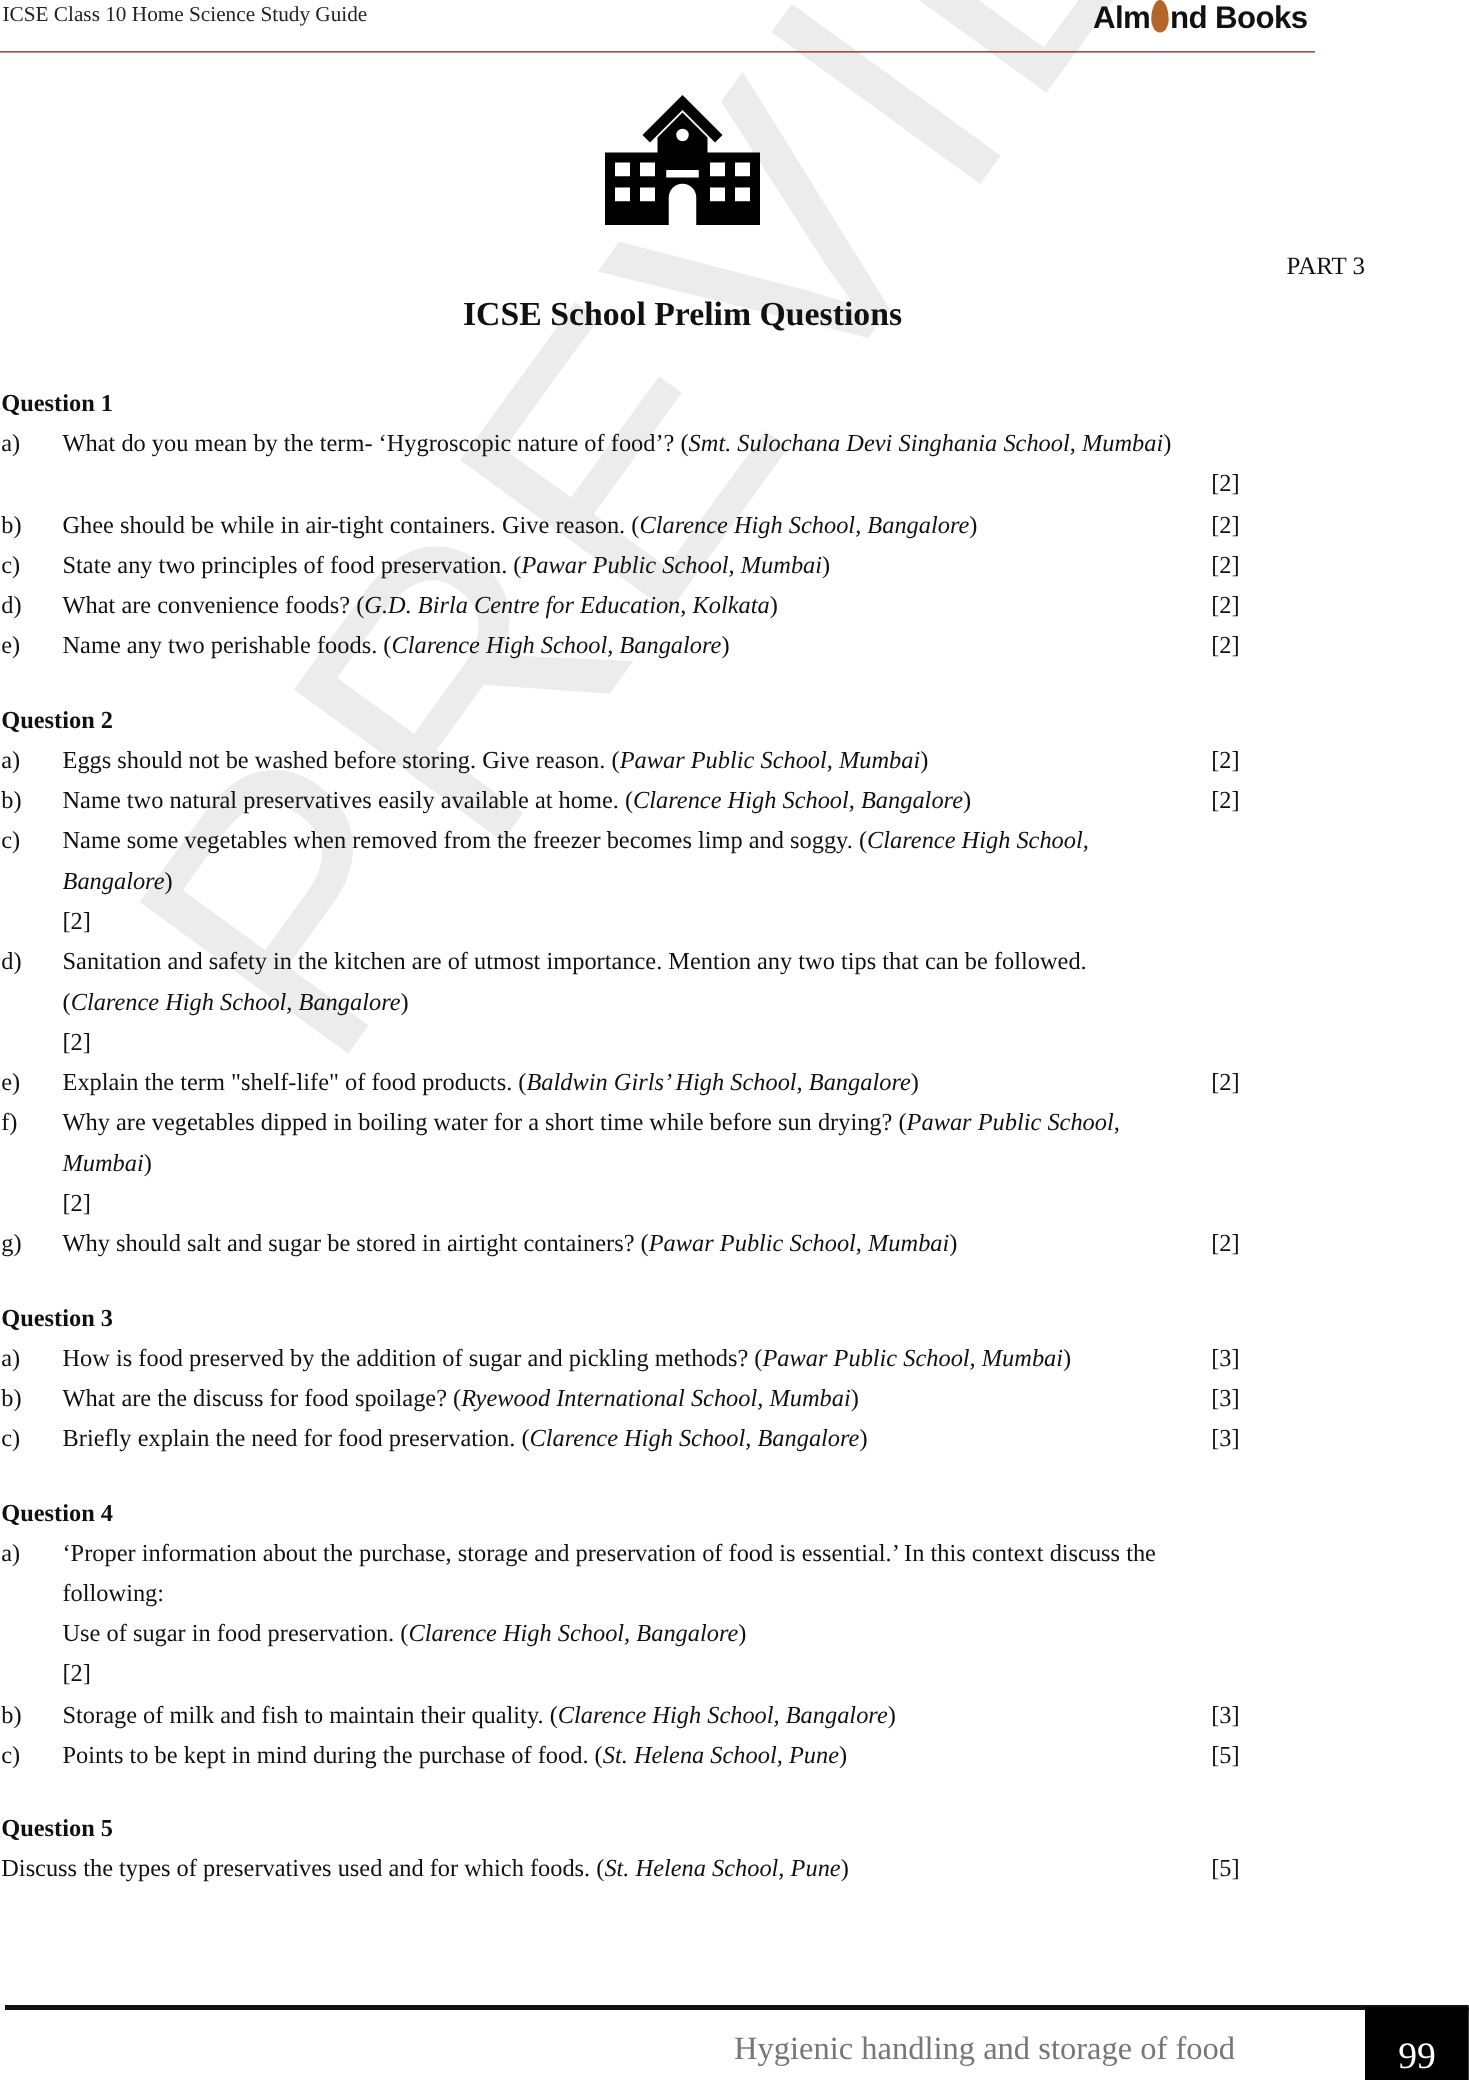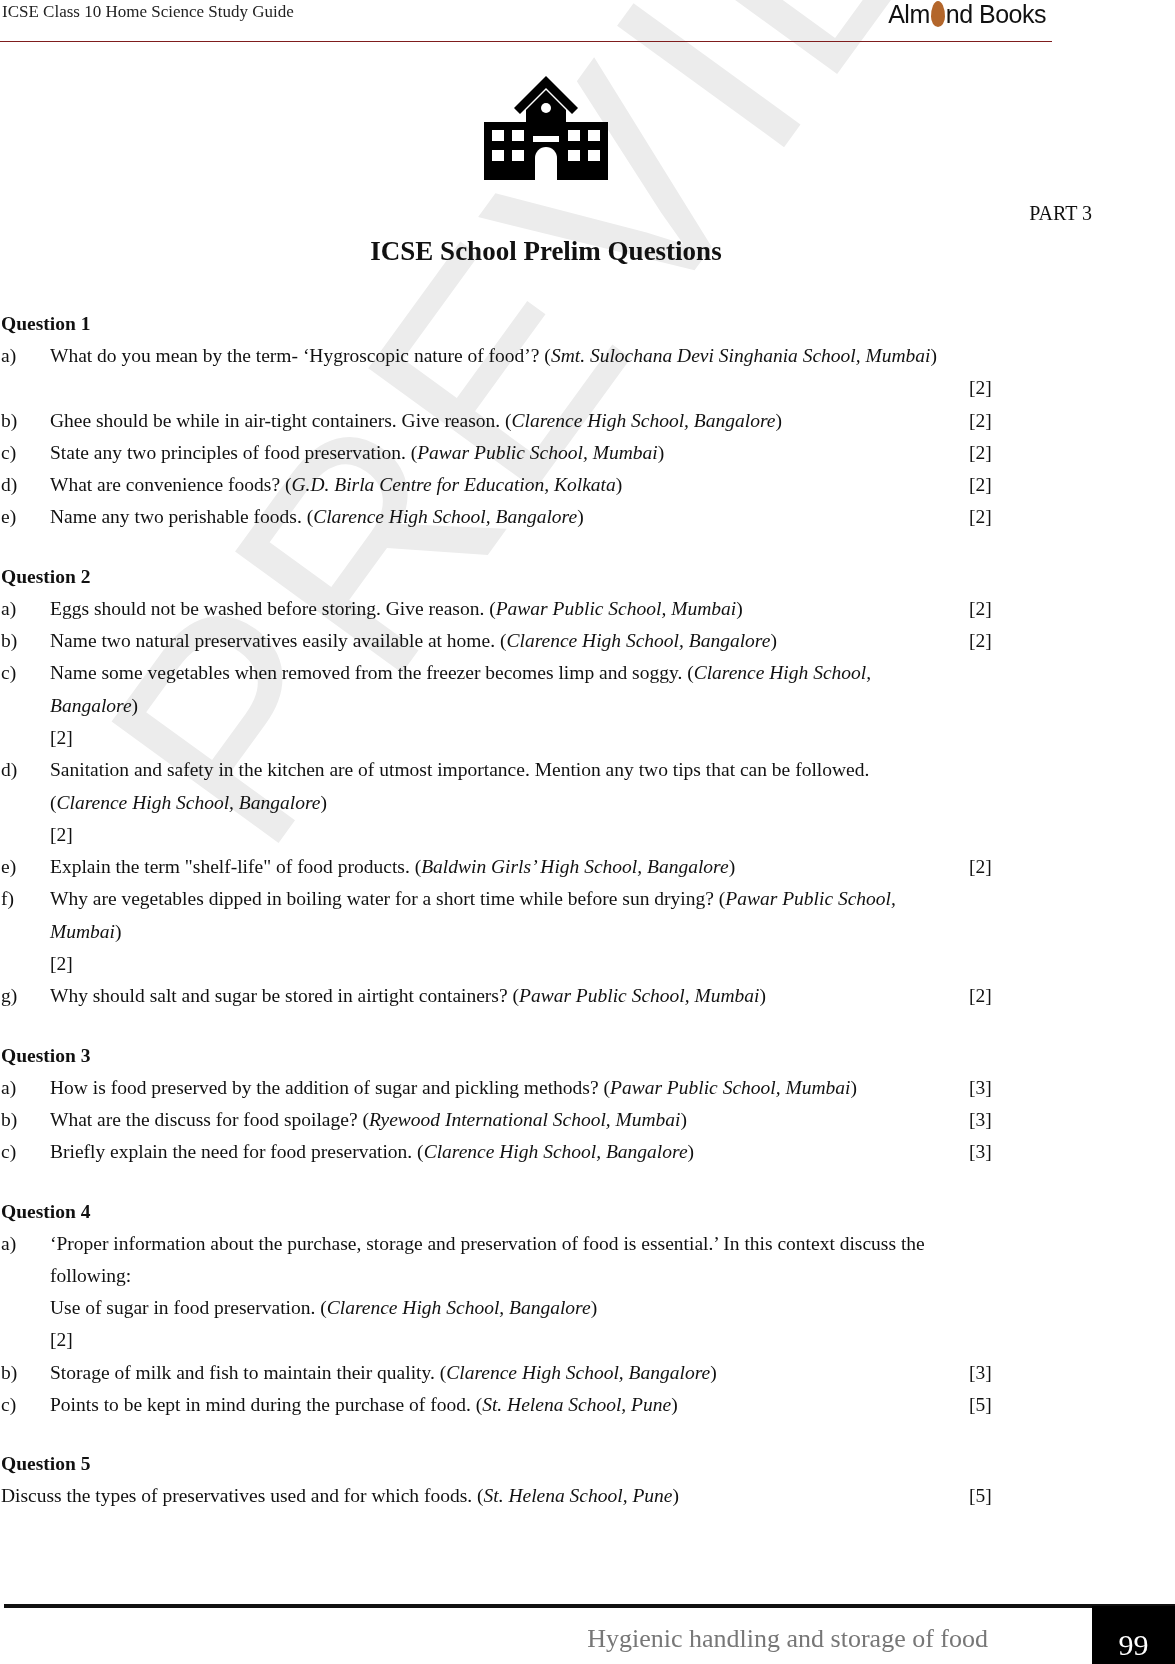--- a/index.html
+++ b/index.html
@@ -6,21 +6,21 @@
   body { width: 1175px; height: 1664px; position: relative; overflow: hidden;
          font-family: "Liberation Serif", "DejaVu Serif", serif; color: #111; }
 
   .watermark { position: absolute; left: 40px; top: 700px; font-family: "Liberation Sans", sans-serif;
                font-size: 300px; color: #ececec; transform: rotate(-54deg); transform-origin: left top;
                letter-spacing: 10px; z-index: 0; white-space: nowrap; pointer-events: none; }
 
   .header { position: absolute; left: 0; top: 0; width: 1052px; height: 41px; border-bottom: 1px solid #7f1d1d; z-index: 2; }
   .header-title { position: absolute; left: 2px; top: 2px; font-size: 17px; color: #222; }
   .brand { position: absolute; right: 6px; top: 0px; font-family: "Liberation Sans", sans-serif;
-           font-weight: 400; font-size: 25px; color: #111; letter-spacing: -0.5px; }
+           font-weight: 700; font-size: 25px; color: #111; letter-spacing: -0.5px; }
   .brand .nut { display: inline-block; width: 14px; height: 26px; background: #b3662b; border-radius: 50% 50% 50% 50% / 60% 60% 40% 40%;
                 vertical-align: -4px; margin: 0 1px; }
 
   .school-icon { position: absolute; left: 484px; top: 74px; width: 124px; height: 106px; z-index: 2; }
 
   .part-label { position: absolute; left: 0; width: 1092px; top: 202px; text-align: right; font-size: 20px; z-index: 2; }
   .section-title { position: absolute; left: 0; width: 1092px; top: 236px; text-align: center; font-size: 27px; font-weight: bold; z-index: 2; }
 
   .content { position: absolute; left: 1px; top: 308px; width: 1100px; z-index: 2; font-size: 19.5px; }
   .q-block { margin-bottom: 27px; }

